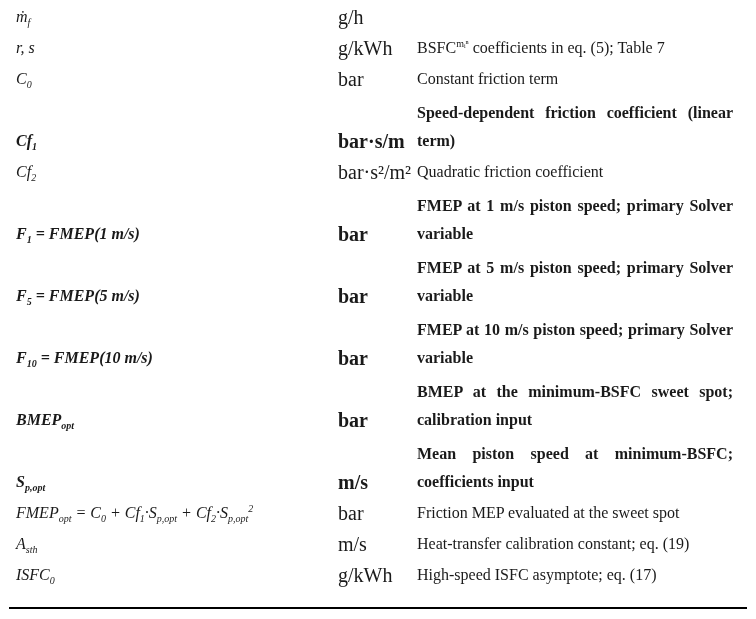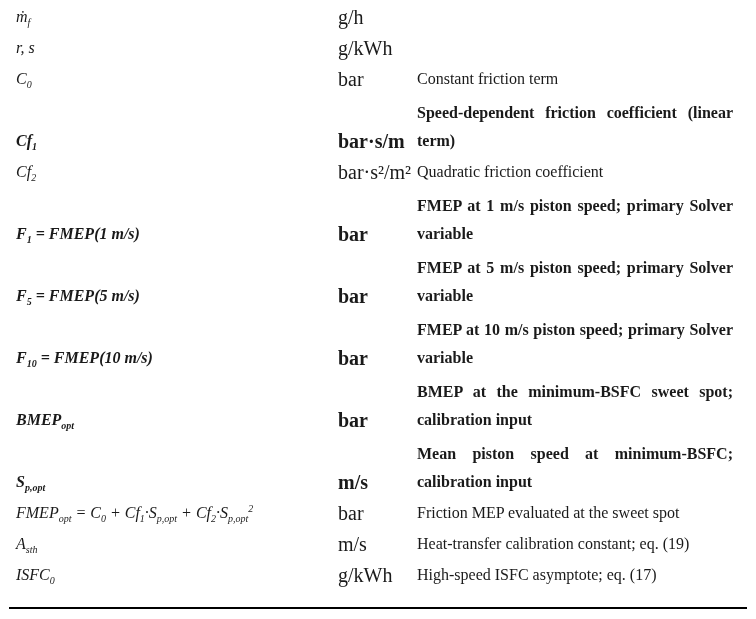--- a/index.html
+++ b/index.html
@@ -31,20 +31,21 @@
 <div class="table">
 
   <div class="row single">
     <div class="c1"><span>ṁ</span><sub>f</sub></div>
     <div class="c2">g/h</div>
   </div>
 
   <div class="row single">
     <div class="c1">r, s</div>
     <div class="c2">g/kWh</div>
+    <div class="c3"><span>BSFC</span><sup>mᵢⁿ</sup><span> coefficients in eq. (5); Table 7</span></div>
   </div>
 
   <div class="row single">
     <div class="c1"><span>C</span><sub>0</sub></div>
     <div class="c2">bar</div>
     <div class="c3">Constant friction term</div>
   </div>
 
   <div class="row double">
     <div class="c1"><span>Cf</span><sub>1</sub></div>
@@ -78,21 +79,21 @@
 
   <div class="row double">
     <div class="c1"><span>BMEP</span><sub>opt</sub></div>
     <div class="c2">bar</div>
     <div class="c3">BMEP at the minimum-BSFC sweet spot; calibration input</div>
   </div>
 
   <div class="row double">
     <div class="c1"><span>S</span><sub>p,opt</sub></div>
     <div class="c2">m/s</div>
-    <div class="c3">Mean piston speed at minimum-BSFC; calibration input</div>
+    <div class="c3">Mean piston speed at minimum-BSFC; coefficients input</div>
   </div>
 
   <div class="row single">
     <div class="c1"><span>FMEP</span><sub>opt</sub><span> = C</span><sub>0</sub><span> + Cf</span><sub>1</sub><span>·S</span><sub>p,opt</sub><span> + Cf</span><sub>2</sub><span>·S</span><sub>p,opt</sub><sup>2</sup></div>
     <div class="c2">bar</div>
     <div class="c3">Friction MEP evaluated at the sweet spot</div>
   </div>
 
   <div class="row single">
     <div class="c1"><span>A</span><sub>sth</sub></div>

